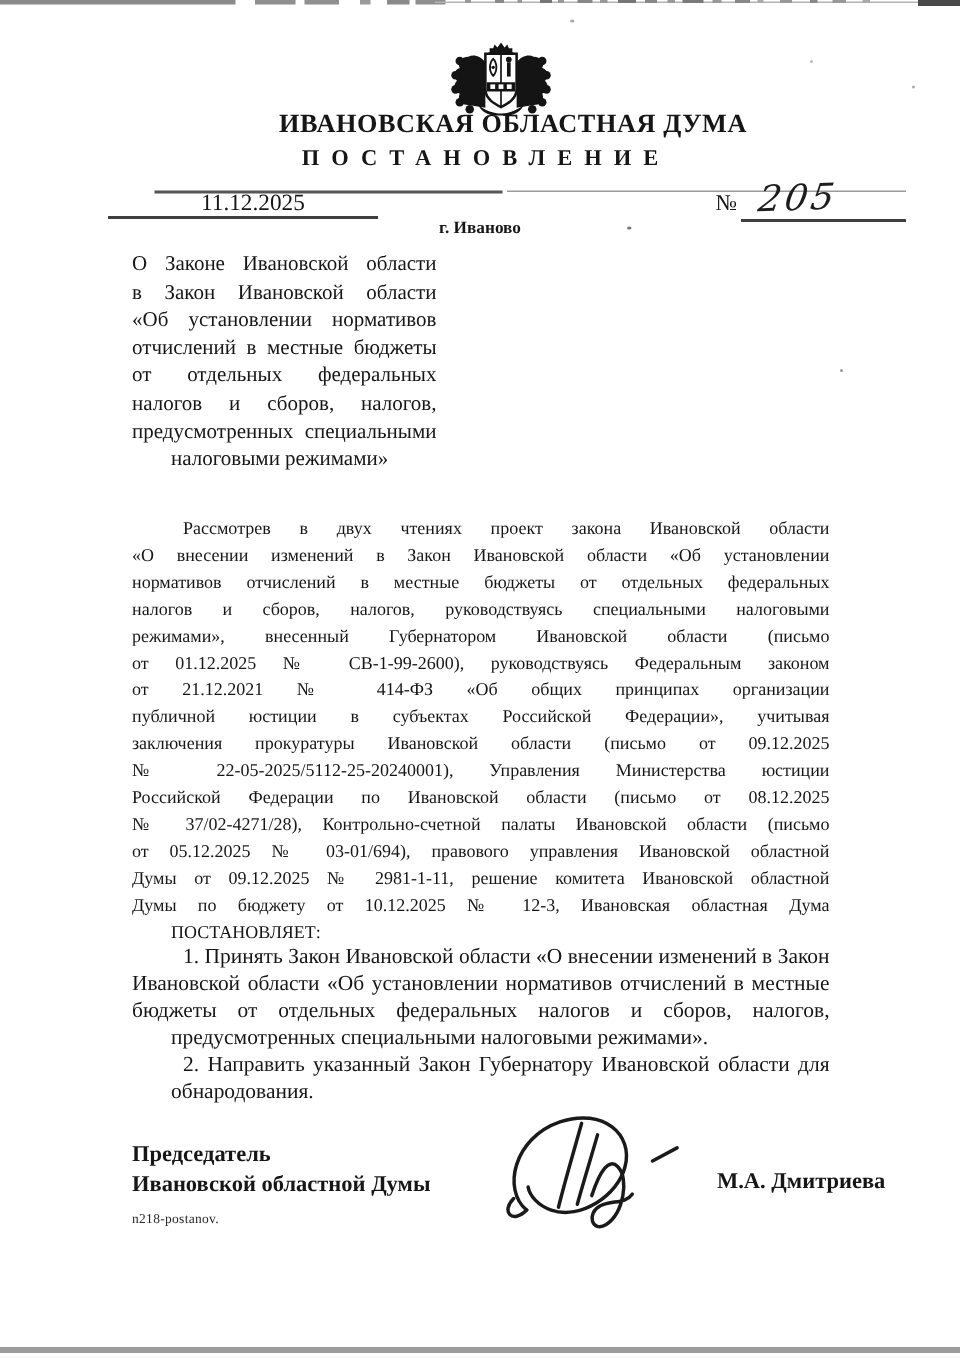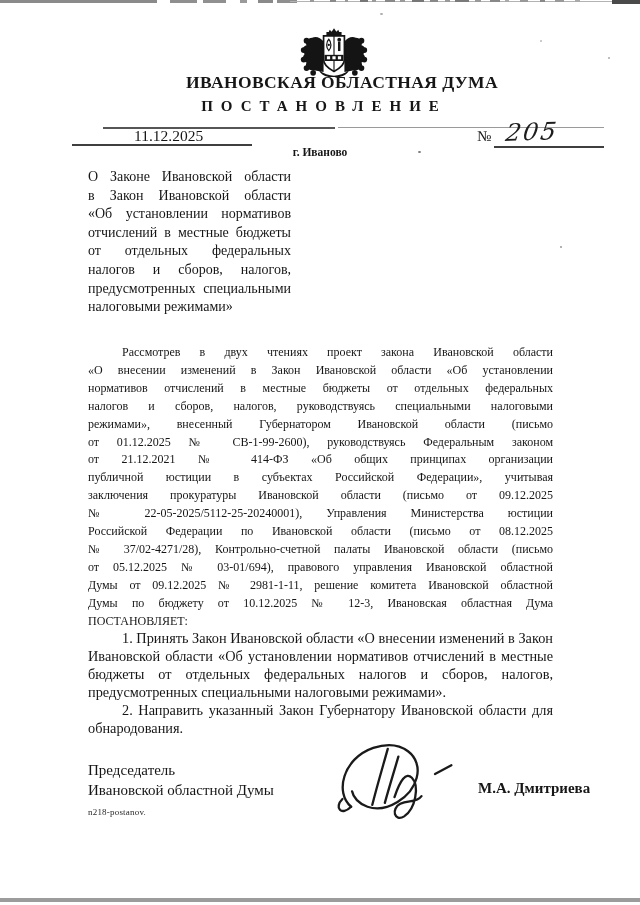--- a/index.html
+++ b/index.html
@@ -23,29 +23,29 @@
   .date-value { position:absolute; left:134px; top:127px; font-size:15.5px; }
   .num-label { position:absolute; left:477px; top:128px; font-size:15px; }
   .num-value { position:absolute; left:506px; top:118px; font-size:24px;
     font-style:italic; font-family:"DejaVu Serif",serif;
     transform:skewX(-10deg) rotate(-2deg); letter-spacing:2px; color:#1d1d1d; }
   .city { position:absolute; left:0; right:0; top:146px; text-align:center;
     font-size:11.5px; font-weight:bold; }
   
   .para { position:absolute; }
   .para .ln { text-align:justify; text-align-last:justify; overflow:hidden; }
-  .para .ln:last-child { text-align-last:left; }
+  .para .ln:last-child { text-align-last:left;margin-left:26px; }
   .para.ind .ln:first-child { text-indent:34px; }
   .subject { left:88px; top:168px; width:203px; font-size:14px; line-height:18.6px; }
   .preamble { left:88px; top:344px; width:465px; font-size:12px; line-height:17.9px; }
   .item1 { left:88px; top:630px; width:465px; font-size:14.3px; line-height:17.9px; }
   .item2 { left:88px; top:702px; width:465px; font-size:14.3px; line-height:17.9px; }
   
   .sig-title { position:absolute; left:88px; top:761px; font-size:15px;
-    font-weight:normal; line-height:19.5px; }
+    font-weight:bold; line-height:19.5px; }
   .sig-name { position:absolute; left:478px; top:780px; font-size:15px; font-weight:bold; }
   .sig-stroke { position:absolute; left:327px; top:735px; }
   .footnote { position:absolute; left:88px; top:807px; font-size:9px;
     letter-spacing:0.2px; color:#2a2a2a; }
 </style>
 </head>
 <body>
 
 <div class="page">
 

